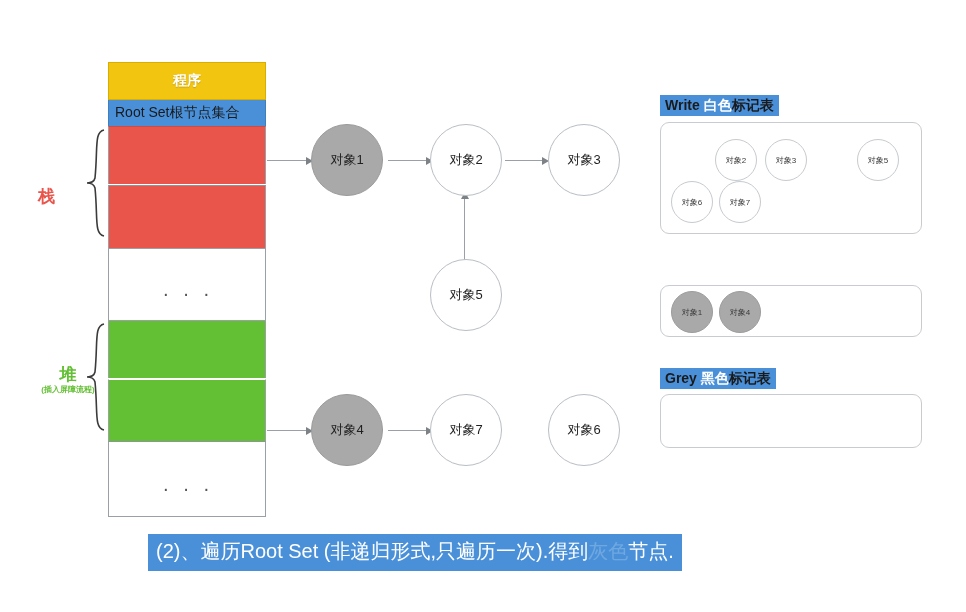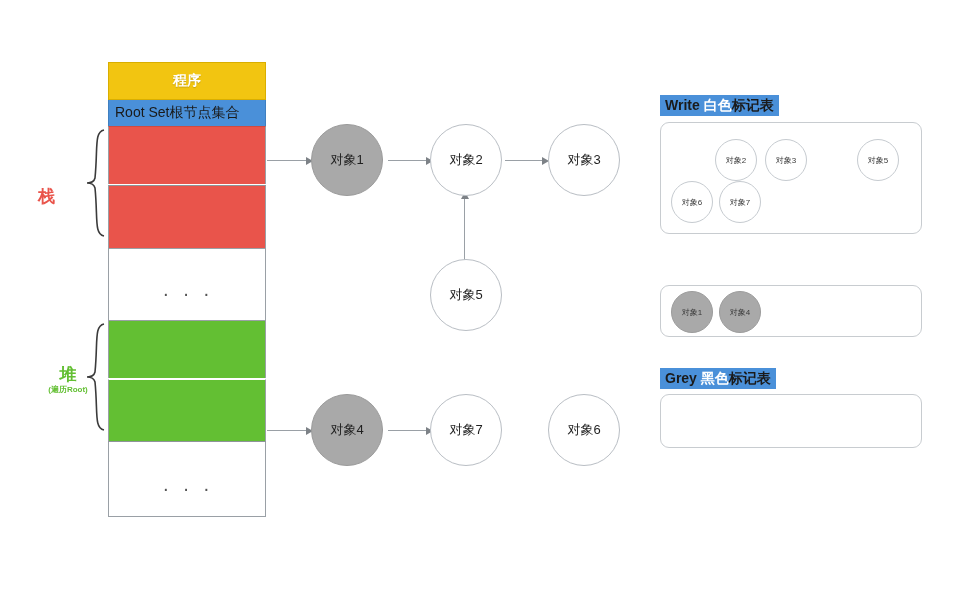--- a/index.html
+++ b/index.html
@@ -148,21 +148,21 @@
   </div>
   <div class="lbl-stack">栈</div>
 
   <div class="brace" style="left:84px;top:322px;">
     <svg width="24" height="110" viewBox="0 0 24 110">
       <path d="M20 2 C10 4, 14 20, 11 50 C10 54, 7 55, 3 55 C7 55, 10 56, 11 60 C14 90, 10 106, 20 108" fill="none" stroke="#3b3b3b" stroke-width="1.6"></path>
     </svg>
   </div>
   <div class="lbl-heap">
     <span class="big">堆</span>
-    <span class="small">(遍历Root)</span>
+    <span class="small">(插入屏障流程)</span>
   </div>
 
   <div class="hline" style="left:267px;top:160px;width:40px;"></div>
   <div class="arrowhead right" style="left:306px;top:157px;"></div>
 
   <div class="hline" style="left:388px;top:160px;width:39px;"></div>
   <div class="arrowhead right" style="left:426px;top:157px;"></div>
 
   <div class="hline" style="left:505px;top:160px;width:38px;"></div>
   <div class="arrowhead right" style="left:542px;top:157px;"></div>
@@ -226,14 +226,17 @@
     <div class="chip grey" style="left:58px;top:5px;width:42px;height:42px;">
       <span>对象4</span>
     </div>
   </div>
 
   <div class="tbl-head" style="left:660px;top:368px;">
     <span class="en">Grey</span><span>&nbsp;</span><span class="cn-w">黑色</span><span class="cn-k">标记表</span>
   </div>
   <div class="tbl-body" style="left:660px;top:394px;width:262px;height:54px;"></div>
 
+  <div class="caption">
+    <span>(2)、遍历Root Set (非递归形式,只遍历一次).得到</span><span class="faint">灰色</span><span>节点.</span>
+  </div>
 
 </div>
 
 </body></html>

